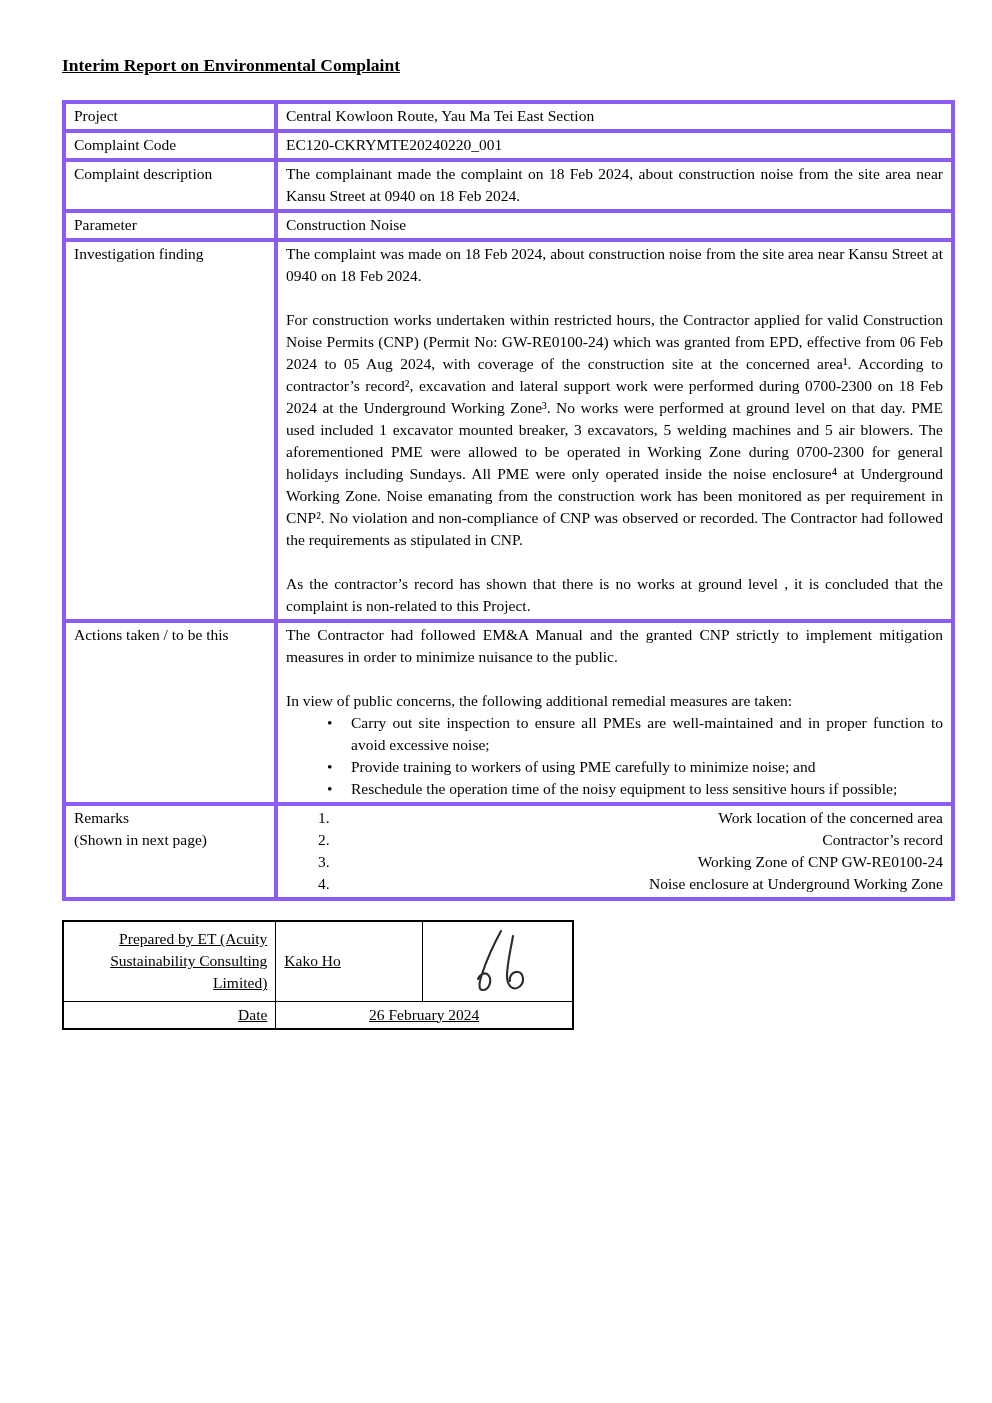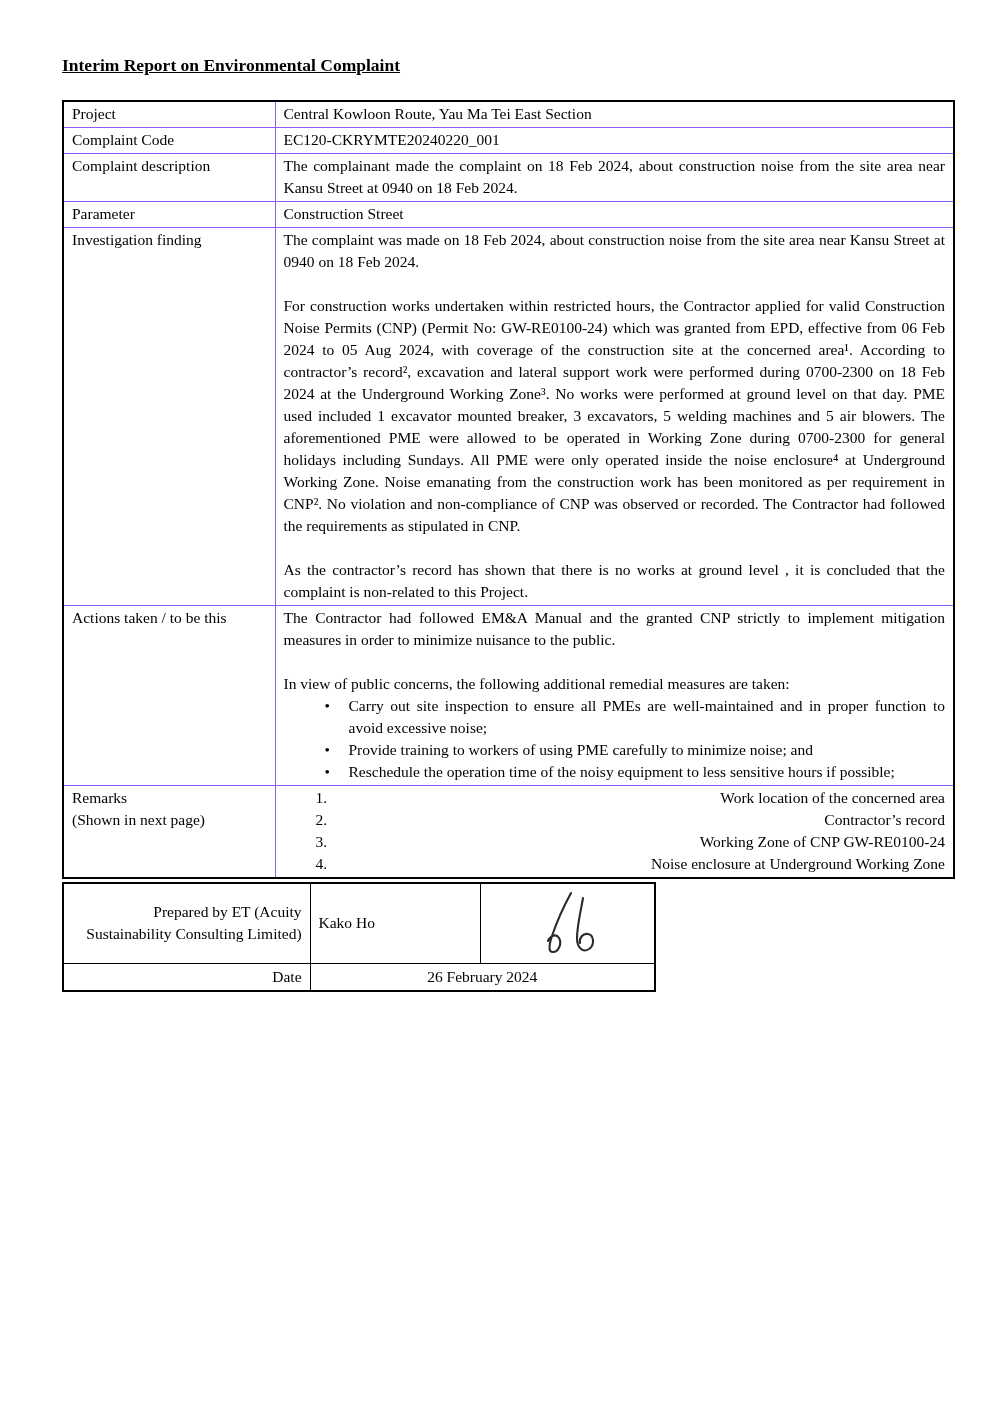--- a/index.html
+++ b/index.html
@@ -22,41 +22,42 @@
     margin: 0 0 24px 0;
     line-height: 22px;
   }
   table.main {
     width: 893px;
     border-collapse: collapse;
     border: 2px solid #000;
     table-layout: fixed;
   }
   table.main td {
-    border: 1px solid #8b5cf6;
+    border: 4px solid #8b5cf6;
     vertical-align: top;
     padding: 1px 8px 2px 8px;
   }
   table.main td.lbl { width: 212px; }
   td.val p { margin: 0; text-align: justify; }
   td.val p.spaced { margin-top: 22px; }
   ul.bullets { list-style: none; margin: 0; padding: 0 0 0 35px; }
   ul.bullets li { position: relative; padding-left: 30px; text-align: justify; }
   ul.bullets li::before { content: "\2022"; position: absolute; left: 6px; }
   ol.remarks { list-style: none; counter-reset: n; margin: 0; padding: 0 0 0 30px; text-align: right; }
   ol.remarks li { counter-increment: n; position: relative; padding-left: 36px; }
   ol.remarks li::before { content: counter(n) "."; position: absolute; left: 2px; }
   .lbl .sub { margin: 0; }
 
   table.sig {
-    width: 594px;
+    width: 512px;
     border-collapse: collapse;
     border: 2px solid #000;
     table-layout: fixed;
-    margin-top: 3px;
+    margin-top: 19px;
+    text-decoration: underline;
   }
   table.sig td {
     border: 1px solid #000;
     padding: 2px 8px;
     vertical-align: middle;
   }
   td.role { width: 212px; text-align: right; }
   td.name { width: 146px; text-align: left; }
   td.sigcell { width: 150px; text-align: center; padding: 0; }
   tr.sig-row { height: 80px; }
@@ -82,21 +83,21 @@
       <td class="val">EC120-CKRYMTE20240220_001</td>
     </tr>
     <tr>
       <td class="lbl">Complaint description</td>
       <td class="val">
         <p>The complainant made the complaint on 18 Feb 2024, about construction noise from the site area near Kansu Street at 0940 on 18 Feb 2024.</p>
       </td>
     </tr>
     <tr>
       <td class="lbl">Parameter</td>
-      <td class="val">Construction Street</td>
+      <td class="val">Construction Noise</td>
     </tr>
     <tr>
       <td class="lbl">Investigation finding</td>
       <td class="val">
         <p>The complaint was made on 18 Feb 2024, about construction noise from the site area near Kansu Street at 0940 on 18 Feb 2024.</p>
         <p class="spaced">For construction works undertaken within restricted hours, the Contractor applied for valid Construction Noise Permits (CNP) (Permit No: GW-RE0100-24) which was granted from EPD, effective from 06 Feb 2024 to 05 Aug 2024, with coverage of the construction site at the concerned area¹. According to contractor’s record², excavation and lateral support work were performed during 0700-2300 on 18 Feb 2024 at the Underground Working Zone³. No works were performed at ground level on that day. PME used included 1 excavator mounted breaker, 3 excavators, 5 welding machines and 5 air blowers. The aforementioned PME were allowed to be operated in Working Zone during 0700-2300 for general holidays including Sundays. All PME were only operated inside the noise enclosure⁴ at Underground Working Zone. Noise emanating from the construction work has been monitored as per requirement in CNP². No violation and non-compliance of CNP was observed or recorded. The Contractor had followed the requirements as stipulated in CNP.</p>
         <p class="spaced">As the contractor’s record has shown that there is no works at ground level , it is concluded that the complaint is non-related to this Project.</p>
       </td>
     </tr>
     <tr>

